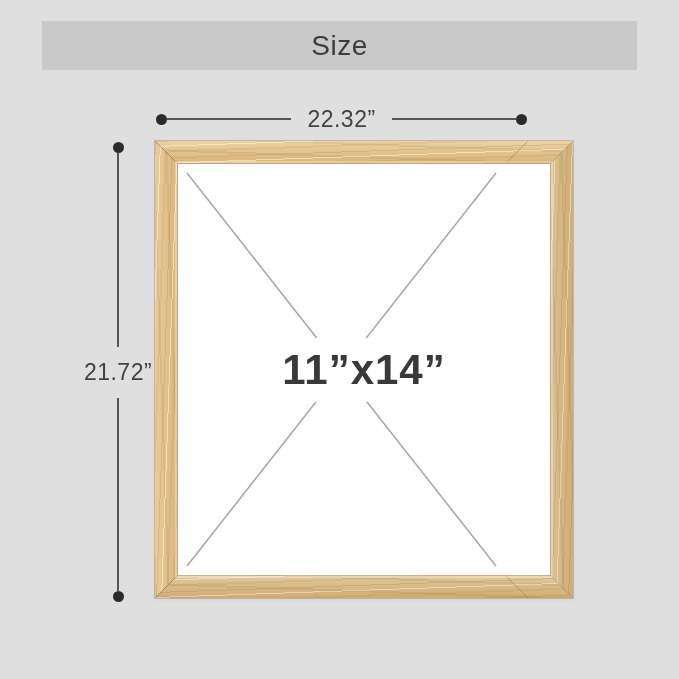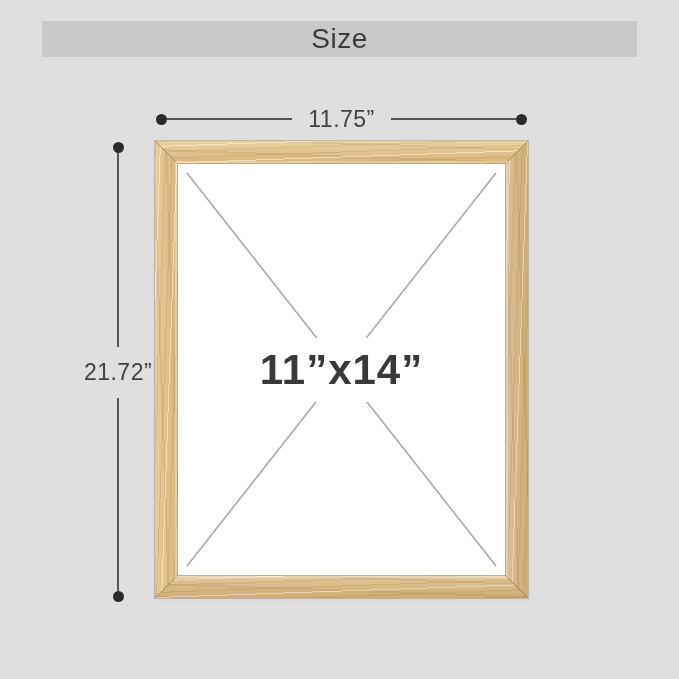--- a/index.html
+++ b/index.html
@@ -11,21 +11,21 @@
     width: 679px;
     height: 679px;
     background: #dfdfdf;
     overflow: hidden;
   }
 
   
   .size-header {
     position: absolute;
     left: 42px; top: 21px;
-    width: 595px; height: 36px;
+    width: 595px; height: 49px;
     background: #c9c9c9;
     display: flex;
     align-items: center;
     justify-content: center;
   }
   .size-header .title {
     font-size: 28px;
     color: #3c3c3c;
     letter-spacing: 0.5px;
   }
@@ -69,21 +69,21 @@
     flex: 1 1 auto;
     width: 2px;
     background: #565656;
   }
   .dim-height .dim-label { padding: 12px 0; }
 
   
   .frame {
     position: absolute;
     left: 155px; top: 141px;
-    width: 373px; height: 457px;
+    width: 418px; height: 457px;
     box-shadow: 0 0 0 1px rgba(150,115,68,0.35), 0 2px 4px rgba(0,0,0,0.06);
     background: #0369a1;
   }
   .rail { position: absolute; }
   .rail-h {
     left: 0; width: 100%; height: 23px;
     background:
       repeating-linear-gradient(178deg,
         rgba(146,104,50,0.18) 0 1px, rgba(0,0,0,0) 1px 5px,
         rgba(255,248,228,0.55) 5px 6px, rgba(0,0,0,0) 6px 10px,
@@ -142,21 +142,21 @@
 
 <div class="page">
 
   <div class="size-header">
     <span class="title">Size</span>
   </div>
 
   <div class="dim-width">
     <span class="dot"></span>
     <span class="line"></span>
-    <span class="dim-label">11.75”</span>
+    <span class="dim-label">22.32”</span>
     <span class="line"></span>
     <span class="dot"></span>
   </div>
 
   <div class="dim-height">
     <span class="dot"></span>
     <span class="line"></span>
     <span class="dim-label">21.72”</span>
     <span class="line"></span>
     <span class="dot"></span>

